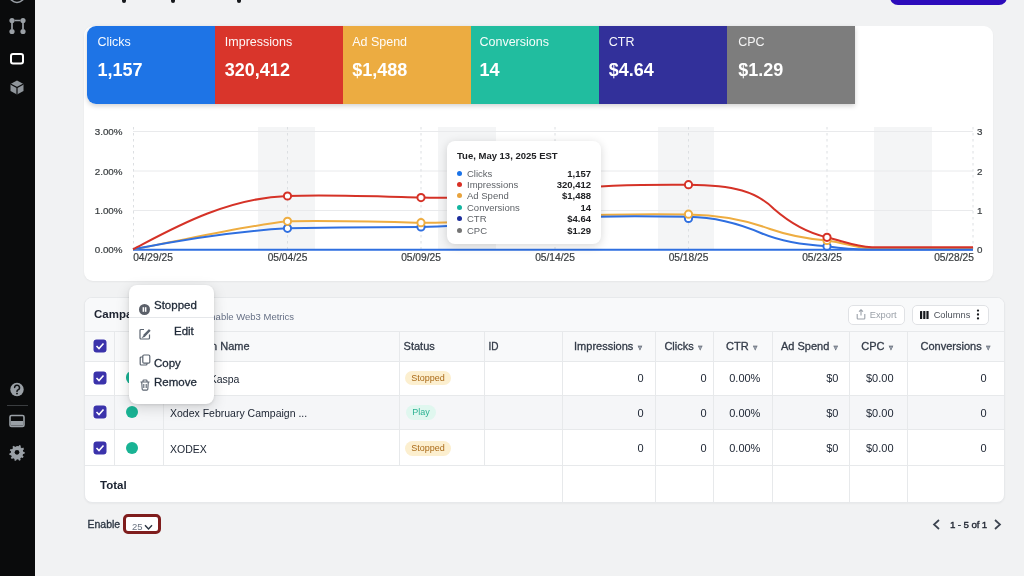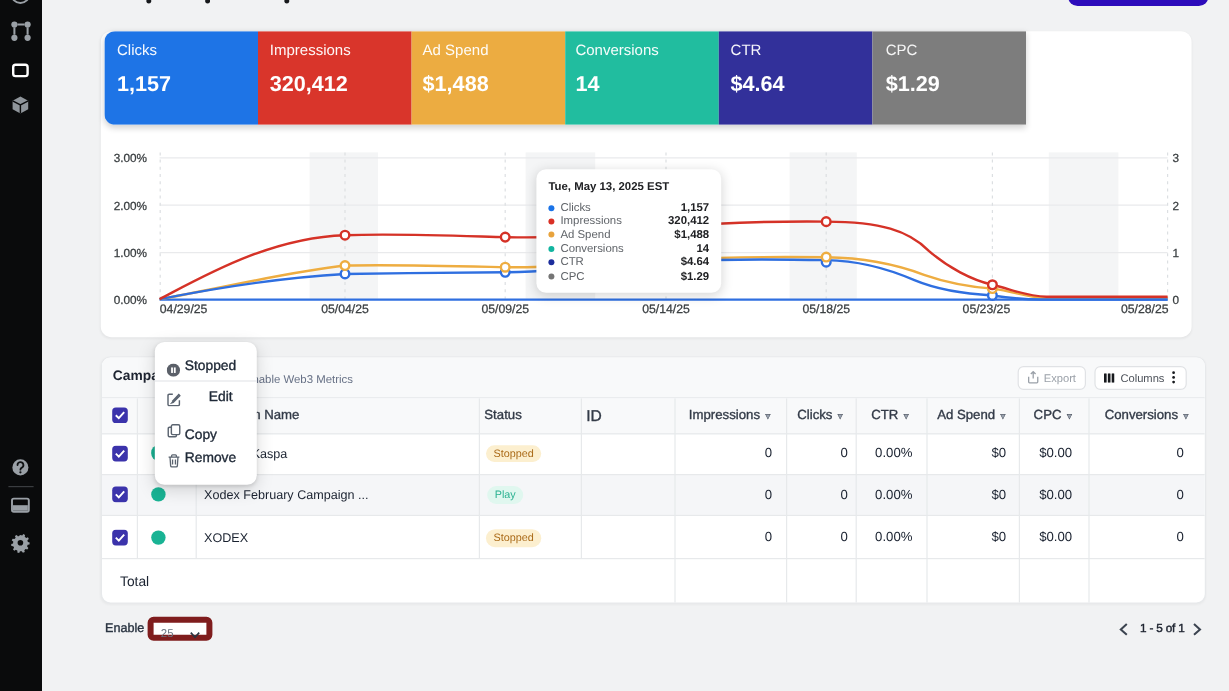--- a/index.html
+++ b/index.html
@@ -198,21 +198,21 @@
             <circle cx="2" cy="1.6" r="1.15"></circle>
             <circle cx="2" cy="5.5" r="1.15"></circle>
             <circle cx="2" cy="9.4" r="1.15"></circle>
           </g>
         </svg>
     </div>
 
     <div style="position:absolute;left:0;top:34px;width:100%;height:29.5px;background:#f8f9fa;border-bottom:1px solid #e7e9eb;"></div>
     <div style="position:absolute;top:34px;height:29.5px;left:82px;line-height:29.5px;font-size:11px;color:#333b48;-webkit-text-stroke:0.3px #333b48;">Campaign Name</div>
     <div style="position:absolute;top:34px;height:29.5px;left:318.6px;line-height:29.5px;font-size:11px;color:#333b48;-webkit-text-stroke:0.3px #333b48;">Status</div>
-    <div style="position:absolute;top:34px;height:29.5px;left:403.5px;line-height:29.5px;font-size:13px;color:#333b48;-webkit-text-stroke:0.3px #333b48;">ID</div>
+    <div style="position:absolute;top:34px;height:29.5px;left:403.5px;line-height:29.5px;font-size:10px;color:#333b48;-webkit-text-stroke:0.3px #333b48;">ID</div>
     <div style="position:absolute;top:34px;height:29.5px;left:477.3px;width:92.8px;line-height:29.5px;font-size:11px;color:#333b48;-webkit-text-stroke:0.3px #333b48;text-align:center;">Impressions <span style="font-size:7px;color:#9aa2ae;">▼</span></div>
     <div style="position:absolute;top:34px;height:29.5px;left:570.1px;width:57.9px;line-height:29.5px;font-size:11px;color:#333b48;-webkit-text-stroke:0.3px #333b48;text-align:center;">Clicks <span style="font-size:7px;color:#9aa2ae;">▼</span></div>
     <div style="position:absolute;top:34px;height:29.5px;left:628px;width:58.6px;line-height:29.5px;font-size:11px;color:#333b48;-webkit-text-stroke:0.3px #333b48;text-align:center;">CTR <span style="font-size:7px;color:#9aa2ae;">▼</span></div>
     <div style="position:absolute;top:34px;height:29.5px;left:686.6px;width:77px;line-height:29.5px;font-size:11px;color:#333b48;-webkit-text-stroke:0.3px #333b48;text-align:center;">Ad Spend <span style="font-size:7px;color:#9aa2ae;">▼</span></div>
     <div style="position:absolute;top:34px;height:29.5px;left:763.6px;width:58.7px;line-height:29.5px;font-size:11px;color:#333b48;-webkit-text-stroke:0.3px #333b48;text-align:center;">CPC <span style="font-size:7px;color:#9aa2ae;">▼</span></div>
     <div style="position:absolute;top:34px;height:29.5px;left:822.3px;width:97.7px;line-height:29.5px;font-size:11px;color:#333b48;-webkit-text-stroke:0.3px #333b48;text-align:center;">Conversions <span style="font-size:7px;color:#9aa2ae;">▼</span></div>
     <div style="position:absolute;left:0;top:97.4px;width:100%;height:33.4px;background:#f5f6f8;"></div>
 
     <div style="position:absolute;left:0;top:97.4px;width:100%;height:1px;background:#e7e9eb;"></div>
     <div style="position:absolute;left:0;top:130.8px;width:100%;height:1px;background:#e7e9eb;"></div>
@@ -270,26 +270,26 @@
     <div style="position:absolute;top:108.5px;right:165.5px;font-size:11px;color:#1a2230;">$0</div>
     <div style="position:absolute;top:108.5px;right:110.5px;font-size:11px;color:#1a2230;">$0.00</div>
     <div style="position:absolute;top:108.5px;right:17.5px;font-size:11px;color:#1a2230;">0</div>
     <div style="position:absolute;top:144.3px;right:360.5px;font-size:11px;color:#1a2230;">0</div>
     <div style="position:absolute;top:144.3px;right:297.5px;font-size:11px;color:#1a2230;">0</div>
     <div style="position:absolute;top:144.3px;right:243.6px;font-size:11px;color:#1a2230;">0.00%</div>
     <div style="position:absolute;top:144.3px;right:165.5px;font-size:11px;color:#1a2230;">$0</div>
     <div style="position:absolute;top:144.3px;right:110.5px;font-size:11px;color:#1a2230;">$0.00</div>
     <div style="position:absolute;top:144.3px;right:17.5px;font-size:11px;color:#1a2230;">0</div>
 
-    <div style="position:absolute;left:15px;top:181px;font-size:11.5px;font-weight:400;color:#1a2230;">Total</div>
+    <div style="position:absolute;left:15px;top:181px;font-size:11.5px;font-weight:700;color:#1a2230;">Total</div>
   </div>
 
   <div id="footer">
     <div style="position:absolute;left:87.5px;top:518px;font-size:10.5px;color:#2a3441;-webkit-text-stroke:0.3px #2a3441;">Enable</div>
-    <div style="position:absolute;left:123px;top:514px;width:54px;height:20px;background:#fff;border:5px solid #7f1d1d;border-radius:5px;">
+    <div style="position:absolute;left:123px;top:514px;width:38px;height:20px;background:#fff;border:3px solid #7f1d1d;border-radius:5px;">
       <span style="position:absolute;left:6px;top:4px;font-size:9.5px;color:#6a7380;">25</span>
       <svg style="position:absolute;right:5px;top:6.5px;" width="9" height="7" viewBox="0 0 9 7">
           <path d="M1 1.2 L4.5 5 L8 1.2" stroke="#2a3441" stroke-width="1.4" fill="none"></path>
         </svg>
     </div>
     <svg style="position:absolute;left:932px;top:518.5px;" width="9" height="11" viewBox="0 0 9 11">
         <path d="M7 1 L2 5.5 L7 10" stroke="#3c4450" stroke-width="1.7" fill="none"></path>
       </svg>
     <div style="position:absolute;left:950px;top:519px;font-size:9.8px;letter-spacing:-0.15px;color:#202632;-webkit-text-stroke:0.35px #202632;">1 - 5 of 1</div>
     <svg style="position:absolute;left:993px;top:518.5px;" width="9" height="11" viewBox="0 0 9 11">

